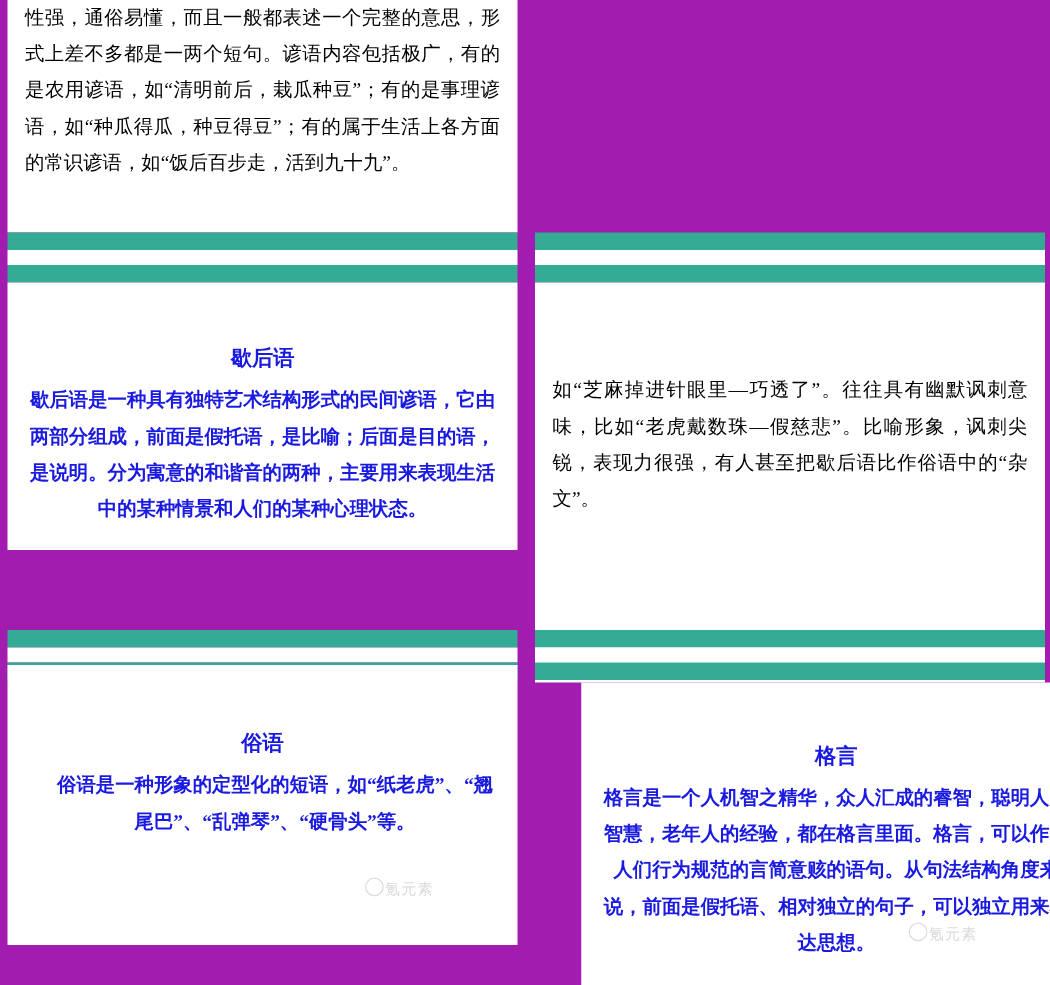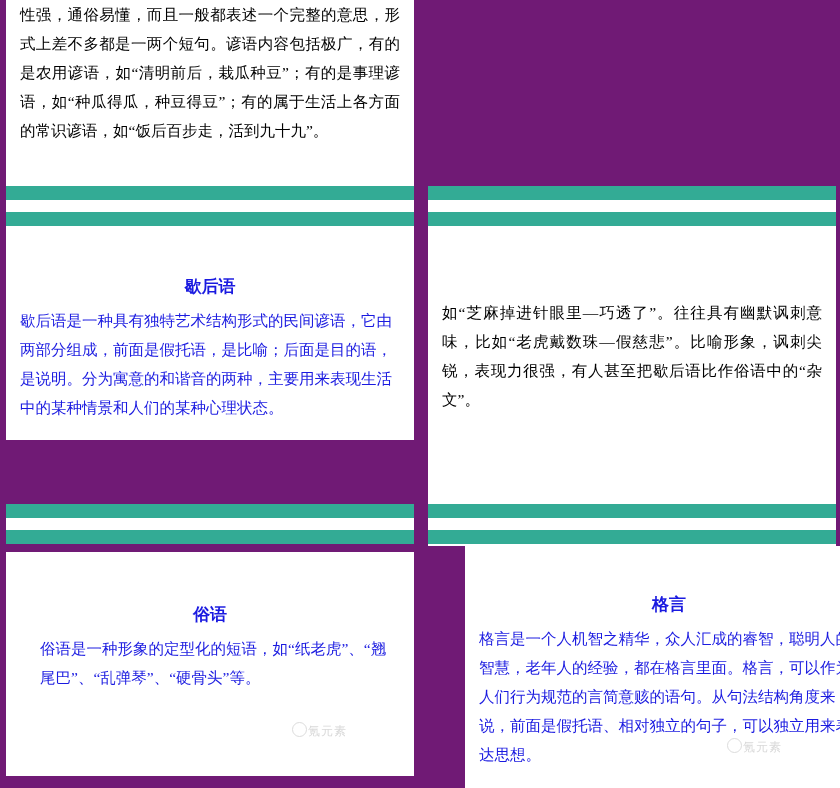--- a/index.html
+++ b/index.html
@@ -13,21 +13,21 @@
     font-family: "Liberation Serif", "DejaVu Serif", serif;
     position: relative;
     overflow: hidden;
   }
   .page {
     position: absolute;
     top: 0;
     left: 0;
     width: 840px;
     height: 788px;
-    background: #701a75;
+    background: #a21caf;
   }
   .col {
     position: absolute;
     top: 0;
     width: 408px;
     height: 788px;
   }
   .col-left { left: 6px; }
   .col-right { left: 428px; }
 
@@ -50,22 +50,22 @@
     font-size: 15.5px;
     line-height: 29px;
     color: #000000;
     padding: 0 14px;
     box-sizing: border-box;
     text-align: justify;
     text-justify: inter-ideograph;
   }
   .txt-blue {
     color: #1a1ae0;
-    font-weight: normal;
-    text-align: left;
+    font-weight: bold;
+    text-align: center;
   }
   .heading {
     color: #1a1ae0;
     font-weight: bold;
     font-size: 17px;
     line-height: 30px;
     text-align: center;
     padding: 0 14px;
   }
   .watermark {
@@ -103,21 +103,21 @@
 
     <div class="card" style="top:226px; height:214px;">
       <div class="heading" style="padding-top:46px;">歇后语</div>
       <div class="txt txt-blue" style="padding-top:4px;">歇后语是一种具有独特艺术结构形式的民间谚语，它由两部分组成，前面是假托语，是比喻；后面是目的语，是说明。分为寓意的和谐音的两种，主要用来表现生活中的某种情景和人们的某种心理状态。</div>
     </div>
 
     <div class="band" style="top:504px;"></div>
     <div class="card" style="top:518px; height:12px;"></div>
     <div class="band" style="top:530px;"></div>
 
-    <div class="card" style="top:552px; height:224px;">
+    <div class="card" style="top:532px; height:224px;">
       <div class="heading" style="padding-top:48px;">俗语</div>
       <div class="txt txt-blue" style="padding-top:4px;margin-left:20px;">俗语是一种形象的定型化的短语，如“纸老虎”、“翘尾巴”、“乱弹琴”、“硬骨头”等。</div>
       <div class="watermark" style="left:286px; top:170px;">
         <span class="wm-circle"></span><span>氪元素</span>
       </div>
     </div>
 
   </div>
 
   <div class="col col-right">

